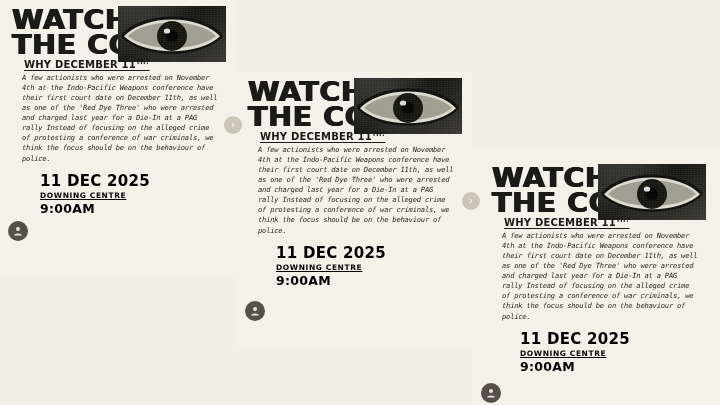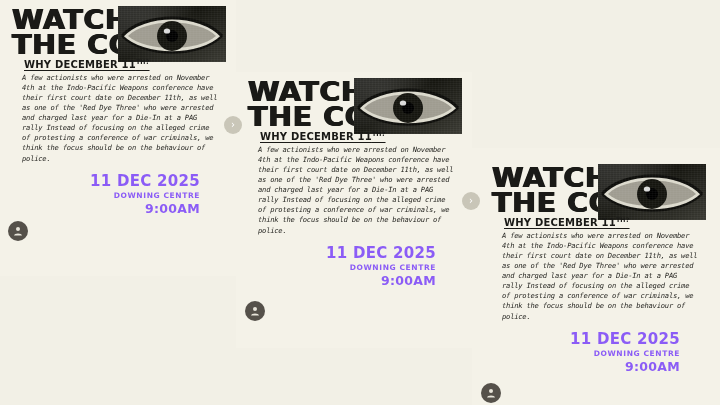--- a/index.html
+++ b/index.html
@@ -87,32 +87,33 @@
     position: absolute;
     font-family: "DejaVu Sans Mono", monospace;
     color: #1f1f1b;
     line-height: 1.42;
     letter-spacing: -0.2px;
     font-style: italic;
   }
 
   .date-block {
     position: absolute;
-    text-align: right;
-    color: #8b5cf6;
+    text-align: left;
+    color: #000000;
   }
   .date-block .date {
     font-family: "DejaVu Sans", sans-serif;
     font-weight: bold;
     letter-spacing: .3px;
   }
   .date-block .venue {
     font-family: "DejaVu Sans", sans-serif;
     font-weight: bold;
     letter-spacing: .6px;
+    text-decoration: underline;
   }
   .date-block .time {
     font-family: "DejaVu Sans", sans-serif;
     font-weight: bold;
     letter-spacing: .3px;
   }
 
   
   .arrow-btn {
     position: absolute;

